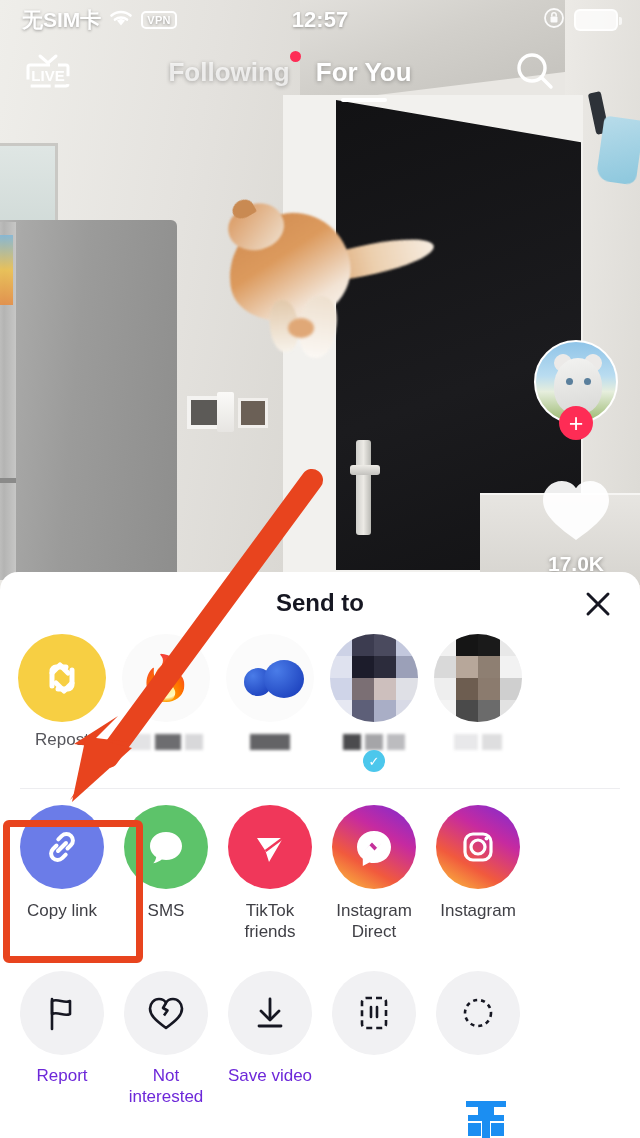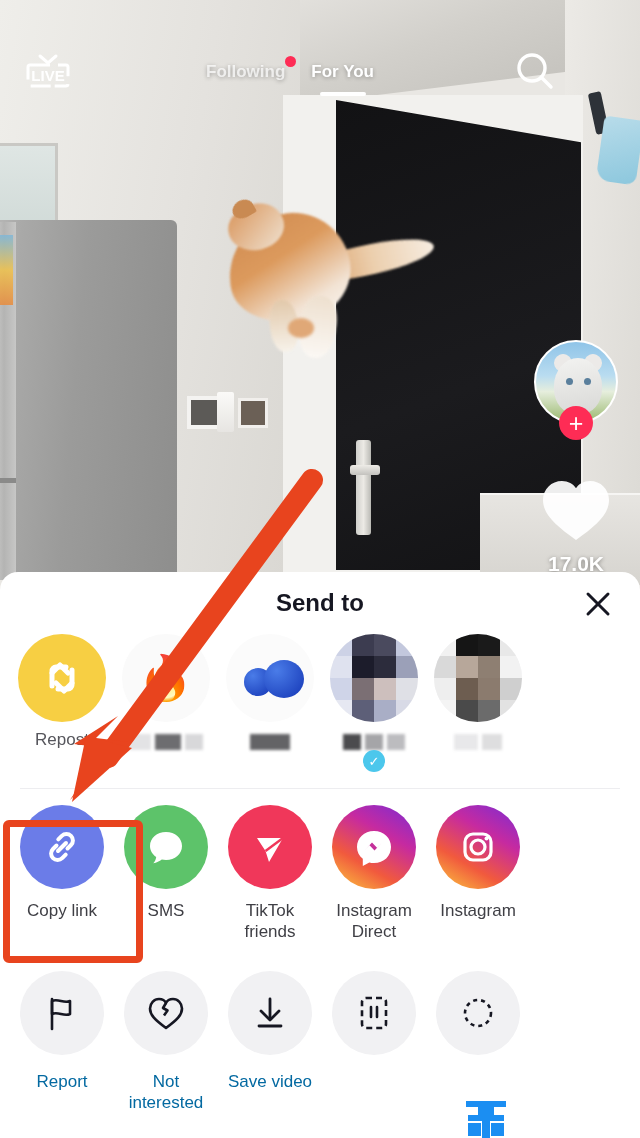--- a/index.html
+++ b/index.html
@@ -150,21 +150,21 @@
 
   .topnav {
     position: absolute; left: 0; top: 42px; width: 580px; height: 60px;
     display: flex; align-items: center; z-index: 20; padding: 0 22px;
   }
   .live-btn { width: 52px; height: 44px; position: relative; }
   .tabs {
     position: absolute; left: 0; right: 0; display: flex; justify-content: center;
     align-items: center; gap: 26px;
   }
-  .tab { color: rgba(255,255,255,.72); font-size: 17px; font-weight: 700; position: relative;
+  .tab { color: rgba(255,255,255,.72); font-size: 26px; font-weight: 700; position: relative;
          text-shadow: 0 1px 4px rgba(0,0,0,.3); }
   .tab.active { color: #fff; }
   .tab.active:after {
     content: ""; position: absolute; left: 50%; transform: translateX(-50%);
     bottom: -14px; width: 46px; height: 4px; background: #fff; border-radius: 2px;
   }
   .tab-dot {
     position: absolute; right: -11px; top: -6px; width: 11px; height: 11px;
     background: #fe2c55; border-radius: 50%;
   }
@@ -243,21 +243,21 @@
   }
   .app-label { font-size: 17px; color: #3f3f45; margin-top: 11px; line-height: 1.25; }
 
   
   .actions { height: 160px; padding-top: 6px; }
   .action { width: 88px; flex: 0 0 88px; text-align: center; }
   .action-icon {
     width: 84px; height: 84px; border-radius: 50%; margin: 0 auto;
     background: #f1f1f3; display: flex; align-items: center; justify-content: center;
   }
-  .action-label { font-size: 17px; color: #0369a1; margin-top: 16px; line-height: 1.25; }
+  .action-label { font-size: 17px; color: #6d28d9; margin-top: 10px; line-height: 1.25; }
 
   
   .hl-box {
     position: absolute; left: 3px; top: 820px; width: 140px; height: 143px;
     border: 7px solid #e8441e; border-radius: 6px; z-index: 50; pointer-events: none;
   }
   .arrow { position: absolute; left: 0; top: 0; width: 640px; height: 1138px; z-index: 55; pointer-events: none; }
 
   
   .watermark {
@@ -296,20 +296,44 @@
       <div class="cat-tail"></div>
       <div class="cat-body"></div>
       <div class="cat-leg-b"></div>
       <div class="cat-leg-a"></div>
       <div class="cat-spot"></div>
       <div class="cat-head"></div>
       <div class="cat-ear"></div>
     </div>
   </div>
 
+  <div class="statusbar">
+    <div class="sb-left">
+      <span>无SIM卡</span>
+      <span>
+        <svg width="26" height="20" viewBox="0 0 26 20">
+          <path d="M13 17.5l-4-5a6.4 6.4 0 0 1 8 0z" fill="#fff"></path>
+          <path d="M3.5 7.5a14.5 14.5 0 0 1 19 0" stroke="#fff" stroke-width="2.6" fill="none" stroke-linecap="round"></path>
+          <path d="M7 11.6a9.6 9.6 0 0 1 12 0" stroke="#fff" stroke-width="2.6" fill="none" stroke-linecap="round"></path>
+        </svg>
+      </span>
+      <span class="vpn-badge">VPN</span>
+    </div>
+    <div class="sb-time">12:57</div>
+    <div class="sb-right">
+      <span>
+        <svg width="22" height="22" viewBox="0 0 22 22">
+          <circle cx="11" cy="11" r="9" fill="none" stroke="rgba(255,255,255,.9)" stroke-width="1.8"></circle>
+          <rect x="7.5" y="9.5" width="7" height="6" rx="1" fill="rgba(255,255,255,.9)"></rect>
+          <path d="M8.8 9.5V8a2.2 2.2 0 0 1 4.4 0v1.5" fill="none" stroke="rgba(255,255,255,.9)" stroke-width="1.5"></path>
+        </svg>
+      </span>
+      <span class="battery"></span>
+    </div>
+  </div>
 
   <div class="topnav">
     <div class="live-btn">
       <svg width="52" height="46" viewBox="0 0 52 46">
         <path d="M18 6l8 7 8-7" stroke="#fff" stroke-width="3" fill="none" stroke-linecap="round"></path>
         <path d="M8 15h36a2 2 0 0 1 2 2v17a2 2 0 0 1-2 2H8a2 2 0 0 1-2-2V17a2 2 0 0 1 2-2z" fill="none" stroke="#fff" stroke-width="3" stroke-dasharray="20 8 20 8 14 4"></path>
         <text x="26" y="31" font-family="Liberation Sans, sans-serif" font-size="15" font-weight="700" fill="#fff" text-anchor="middle">LIVE</text>
       </svg>
     </div>
     <div class="tabs">

